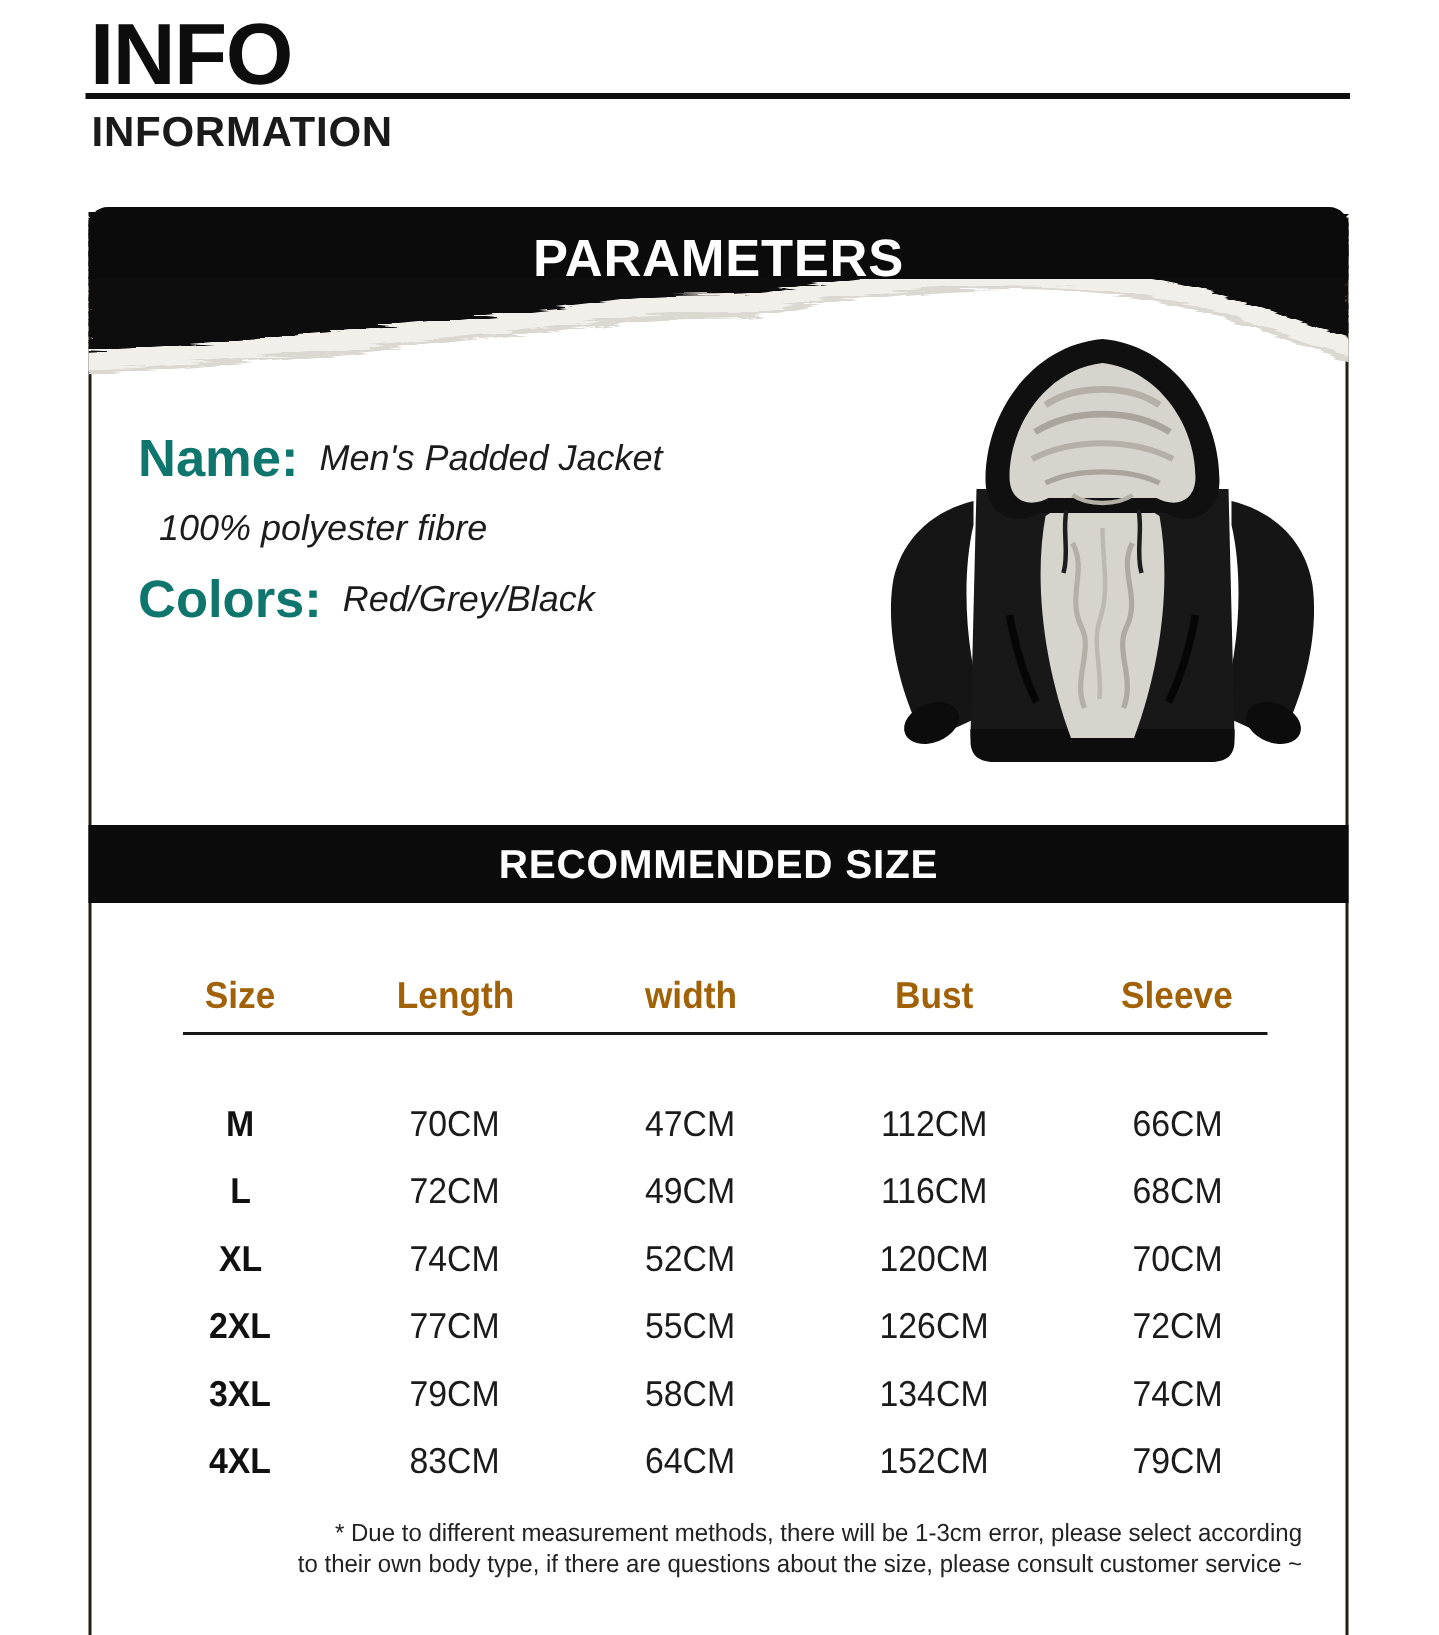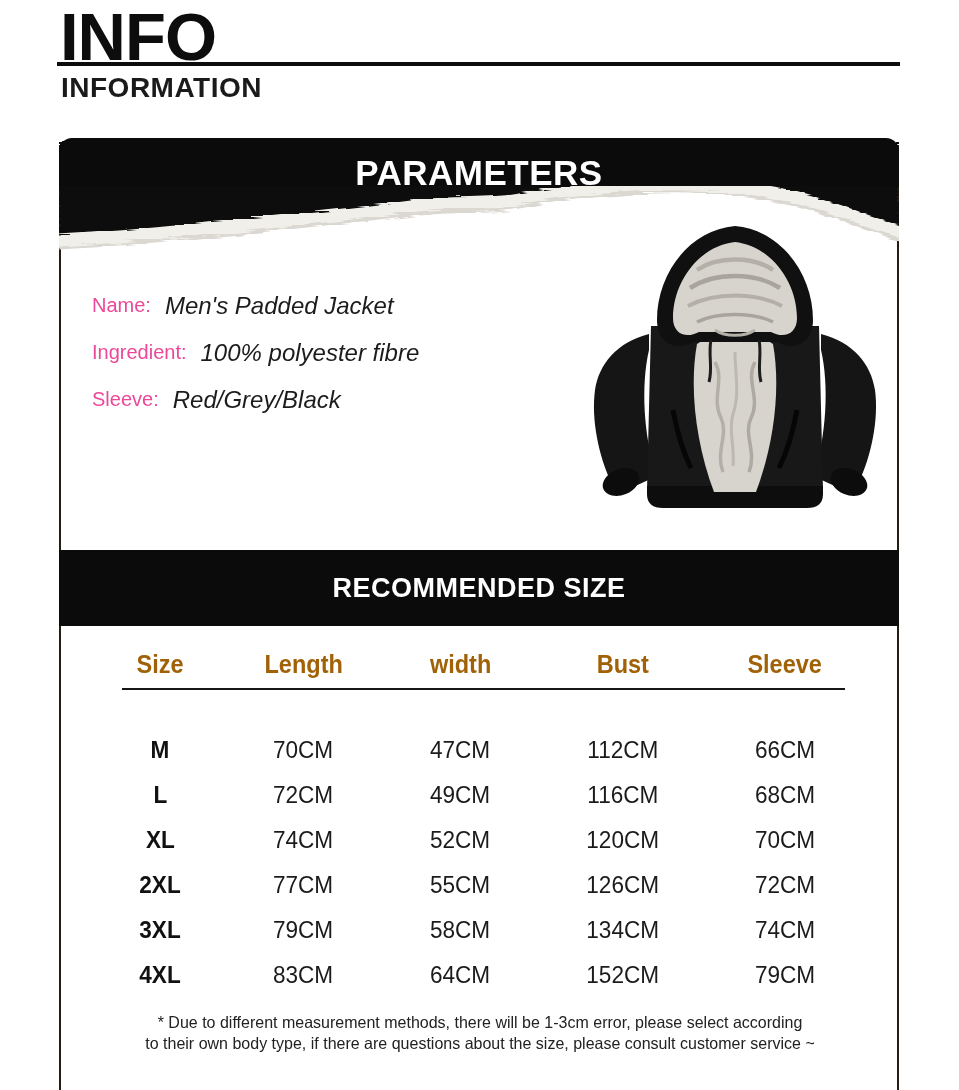--- a/index.html
+++ b/index.html
@@ -5,21 +5,21 @@
   html,body{margin:0;padding:0;background:#ffffff;}
   #page{
     position:relative;width:959px;height:1090px;background:#ffffff;overflow:hidden;
     font-family:"Liberation Sans","DejaVu Sans",sans-serif;color:#111111;
   }
   
   #info-clip{
     position:absolute;left:60px;top:0;width:400px;height:62px;overflow:hidden;
   }
   #info-clip .big{
-    font-size:67px;font-weight:bold;line-height:67px;letter-spacing:-1px;
+    font-size:58px;font-weight:bold;line-height:67px;letter-spacing:-1px;
     color:#0d0d0d;display:block;margin-top:3px;
   }
   #title-rule{
     position:absolute;left:57px;top:62px;width:843px;height:4px;background:#0d0d0d;
   }
   #subtitle{
     position:absolute;left:61px;top:72px;font-size:28px;font-weight:bold;
     letter-spacing:0.5px;color:#1a1a1a;
   }
   
@@ -28,27 +28,27 @@
   #border-right{left:897px;}
   
   #param-banner{position:absolute;left:59px;top:138px;width:840px;height:125px;}
   #param-banner .banner-label{
     position:absolute;left:0;top:15px;width:100%;text-align:center;
     color:#ffffff;font-size:35px;font-weight:bold;letter-spacing:0.5px;
   }
   
   #specs{position:absolute;left:92px;top:282px;}
   .spec-row{height:47px;display:flex;align-items:center;}
-  .spec-label{font-size:20px;font-weight:normal;color:#ec4899;}
+  .spec-label{font-size:35px;font-weight:bold;color:#0f766e;}
   .spec-value{font-size:24px;color:#1c1c1c;margin-left:14px;font-style:italic;}
   
   #jacket{position:absolute;left:565px;top:222px;width:340px;height:300px;}
   
   #size-banner{
-    position:absolute;left:59px;top:550px;width:840px;height:76px;background:#0b0b0b;
+    position:absolute;left:59px;top:550px;width:840px;height:52px;background:#0b0b0b;
     display:flex;align-items:center;justify-content:center;text-align:right;
   }
   #size-banner .banner-label{color:#ffffff;font-size:27px;font-weight:bold;letter-spacing:0.5px;}
   
   #size-table{
     position:absolute;left:93px;top:637px;width:773px;
     display:grid;grid-template-columns:134px 153px 161px 163px 162px;
     grid-auto-rows:45px;
   }
   #size-table .hcell{
@@ -60,21 +60,21 @@
     display:flex;align-items:center;justify-content:center;
     font-size:24px;color:#1b1b1b;
   }
   #size-table .cell.size-col{font-weight:bold;color:#111;}
   #size-table .cell span, #size-table .hcell span{display:inline-block;transform:scaleX(0.94);}
   #header-rule{
     position:absolute;left:122px;top:688px;width:723px;height:2px;background:#161616;
   }
   
   #footnote{
-    position:absolute;left:80px;top:1012px;width:800px;text-align:center;
+    position:absolute;left:80px;top:1012px;width:800px;text-align:right;
     font-size:16.5px;line-height:21px;color:#222;
   }
   #footnote div{transform:scaleX(0.97);}
 </style>
 </head>
 <body>
 
 <div id="page">
 
   <div id="info-clip">
@@ -116,25 +116,24 @@
     </svg>
     <div class="banner-label">PARAMETERS</div>
   </div>
 
   <div id="specs">
     <div class="spec-row">
       <span class="spec-label">Name:</span>
       <span class="spec-value">Men's Padded Jacket</span>
     </div>
     <div class="spec-row">
-      <span class="spec-label">Ingredient:</span>
       <span class="spec-value">100% polyester fibre</span>
     </div>
     <div class="spec-row">
-      <span class="spec-label">Sleeve:</span>
+      <span class="spec-label">Colors:</span>
       <span class="spec-value">Red/Grey/Black</span>
     </div>
   </div>
 
   <svg id="jacket" viewBox="0 0 340 300">
 
     <path d="M84,112 C52,120 34,142 30,168 C26,198 34,234 46,260 C49,268 58,270 66,266 L92,254 C78,214 76,162 84,128 Z" fill="#151515"></path>
     <path d="M256,112 C288,120 306,142 310,168 C314,198 306,234 294,260 C291,268 282,270 274,266 L248,254 C262,214 264,162 256,128 Z" fill="#151515"></path>
 
     <ellipse cx="56" cy="260" rx="19" ry="13" fill="#0c0c0c" transform="rotate(-22 56 260)"></ellipse>

